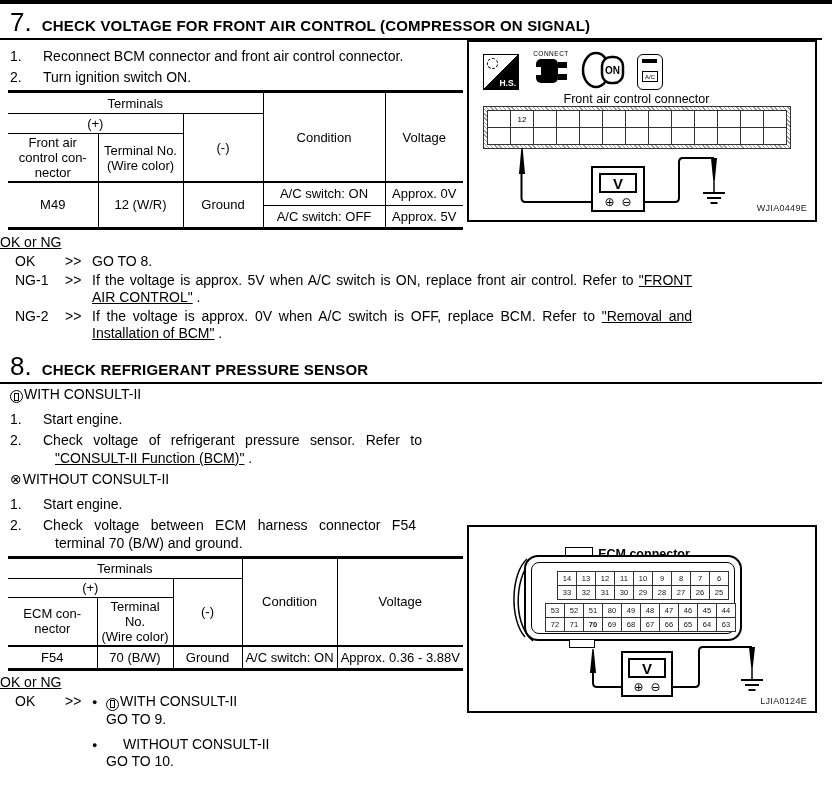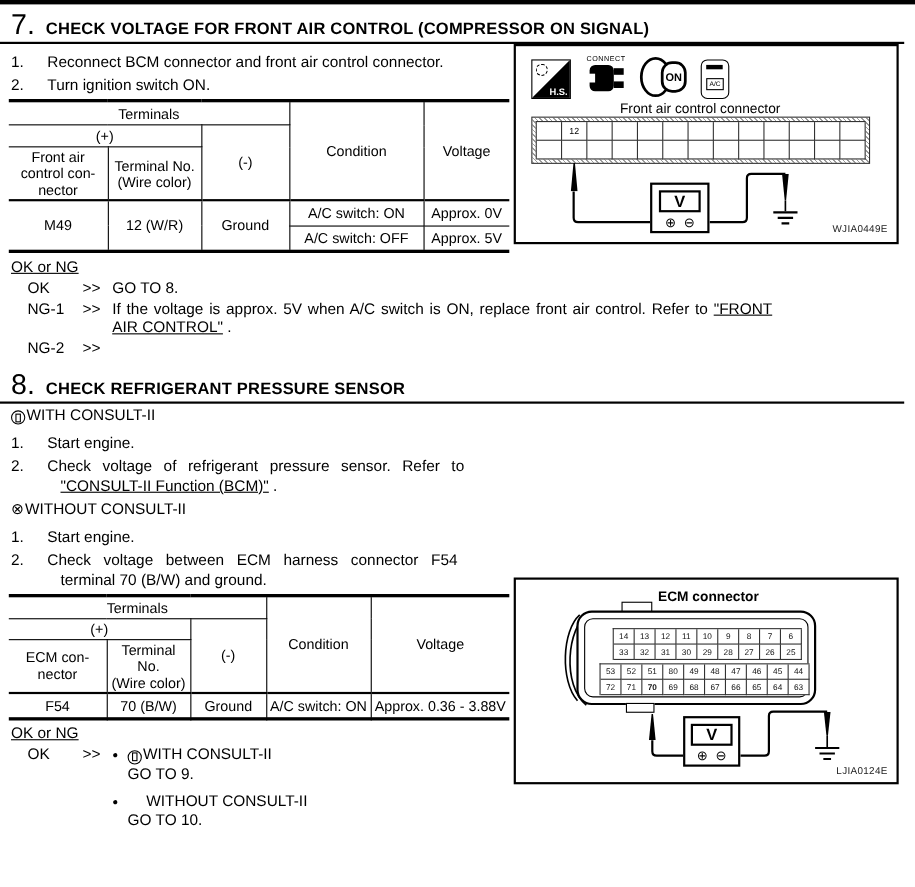--- a/index.html
+++ b/index.html
@@ -36,21 +36,21 @@
                 border-top:3px solid #000; border-bottom:3px solid #000; }
   .spec-table td { border:1px solid #000; text-align:center; vertical-align:middle;
                    font-size:13px; line-height:15px; white-space:pre-line; padding:1px 2px; }
   .spec-table tr td:first-child { border-left:none; }
   .spec-table tr td:last-child { border-right:none; }
   .spec-table tr:first-child td { border-top:none; }
   .spec-table tr:last-child td { border-bottom:none; }
   .spec-table .data-top td { border-top-width:2px; }
 
   
-  .result { margin-left:10px; }
+  .result { }
   #result7 { margin-top:3px; }
   #result8 { margin-top:2px; }
   .res-heading { font-size:14px; line-height:18px; text-decoration:underline; }
   .res-row { display:flex; font-size:14px; line-height:17px; margin-left:15px; margin-top:2px; }
   .res-label { width:50px; flex:none; }
   .res-arrow { width:27px; flex:none; }
   .res-text { width:600px; text-align:justify; }
   .doc-link { text-decoration:underline; }
   .res-bullets { width:600px; }
   .bullet-group { position:relative; margin-left:14px; }
@@ -100,22 +100,22 @@
   
   .meter { position:absolute; border:2px solid #000; background:#fff; }
   .meter-v { position:absolute; left:50%; transform:translateX(-50%); top:5px; width:38px; height:20px;
              border:2px solid #000; display:flex; align-items:center; justify-content:center;
              font-size:15px; font-weight:bold; }
   .meter-terms { position:absolute; left:0; right:0; bottom:2px; display:flex;
                  justify-content:center; gap:7px; font-size:12px; line-height:12px;
                  font-family:"DejaVu Sans",sans-serif; }
 
   
-  .fig2-title { position:absolute; left:20px; top:8px; width:310px; text-align:center;
-                font-size:12.5px; font-weight:bold; }
+  .fig2-title { position:absolute; left:20px; top:20px; width:310px; text-align:center;
+                font-size:12.5px; font-weight:bold;text-decoration:underline; }
   .ecm-outer { position:absolute; left:55px; top:28px; width:218px; height:86px;
                border:2px solid #000; border-radius:14px; background:#fff; }
   .ecm-inner { position:absolute; left:5px; top:5px; right:5px; bottom:5px;
                border:1px solid #000; border-radius:8px; }
   .ecm-tab-top { position:absolute; left:96px; top:20px; width:28px; height:10px;
                  border:1.5px solid #000; background:#fff; }
   .ecm-tab-bot { position:absolute; left:100px; top:112px; width:26px; height:9px;
                  border:1.5px solid #000; background:#fff; }
   .ecm-grid { position:absolute; display:grid; grid-auto-rows:14px; background:#fff;
               border-left:1px solid #333; border-top:1px solid #333; }
@@ -188,20 +188,21 @@
       <span class="res-text"><span>GO TO 8.</span><span class="doc-link"></span><span></span></span>
     </div>
     <div class="res-row">
       <span class="res-label">NG-1</span>
       <span class="res-arrow">&gt;&gt;</span>
       <span class="res-text"><span>If the voltage is approx. 5V when A/C switch is ON, replace front air control. Refer to </span><span class="doc-link">"FRONT AIR CONTROL"</span><span> .</span></span>
     </div>
     <div class="res-row">
       <span class="res-label">NG-2</span>
       <span class="res-arrow">&gt;&gt;</span>
+      <span class="res-text"><span>If the voltage is approx. 0V when A/C switch is OFF, replace BCM. Refer to </span><span class="doc-link">"Removal and Installation of BCM"</span><span> .</span></span>
     </div>
   </div>
 
   <div class="heading" id="h8">
     <span class="hnum">8.</span>
     <span class="htitle">CHECK REFRIGERANT PRESSURE SENSOR</span>
   </div>
 
   <div class="consult-line">
     <span class="consult-icon">

